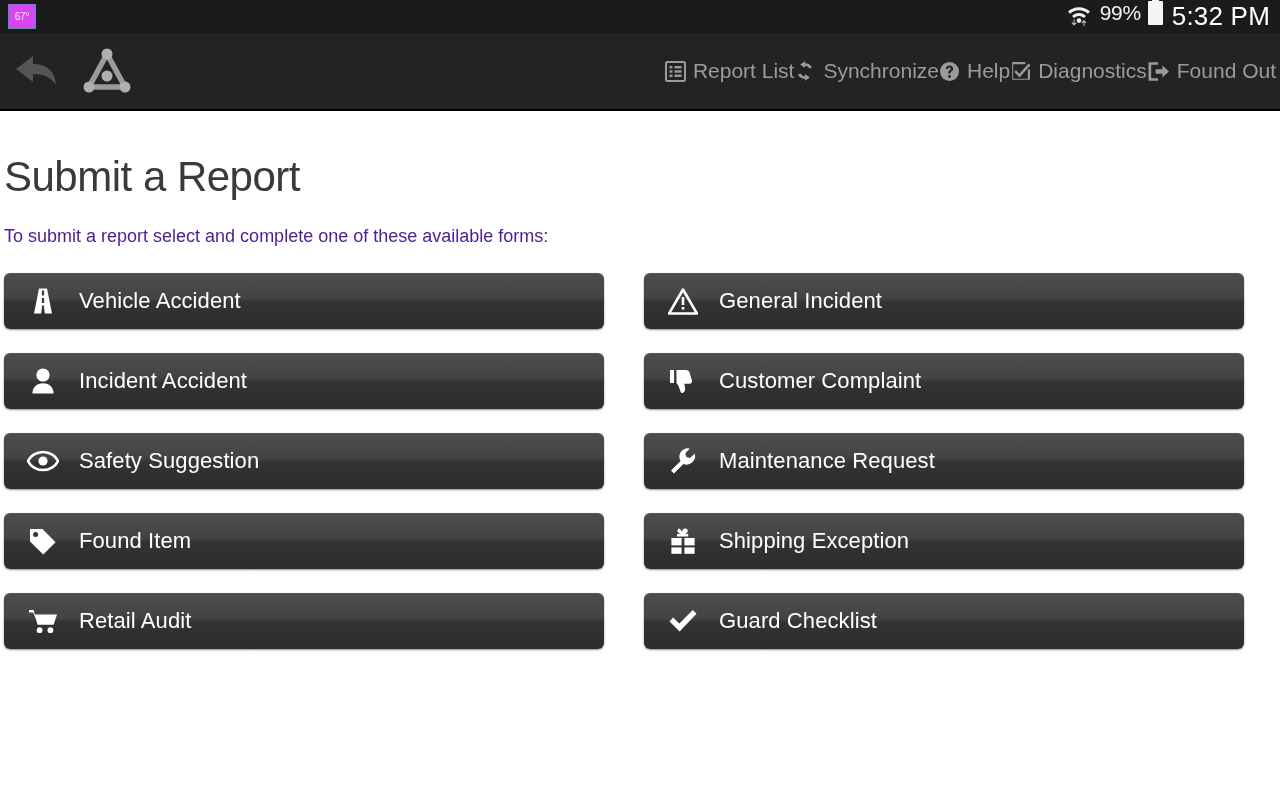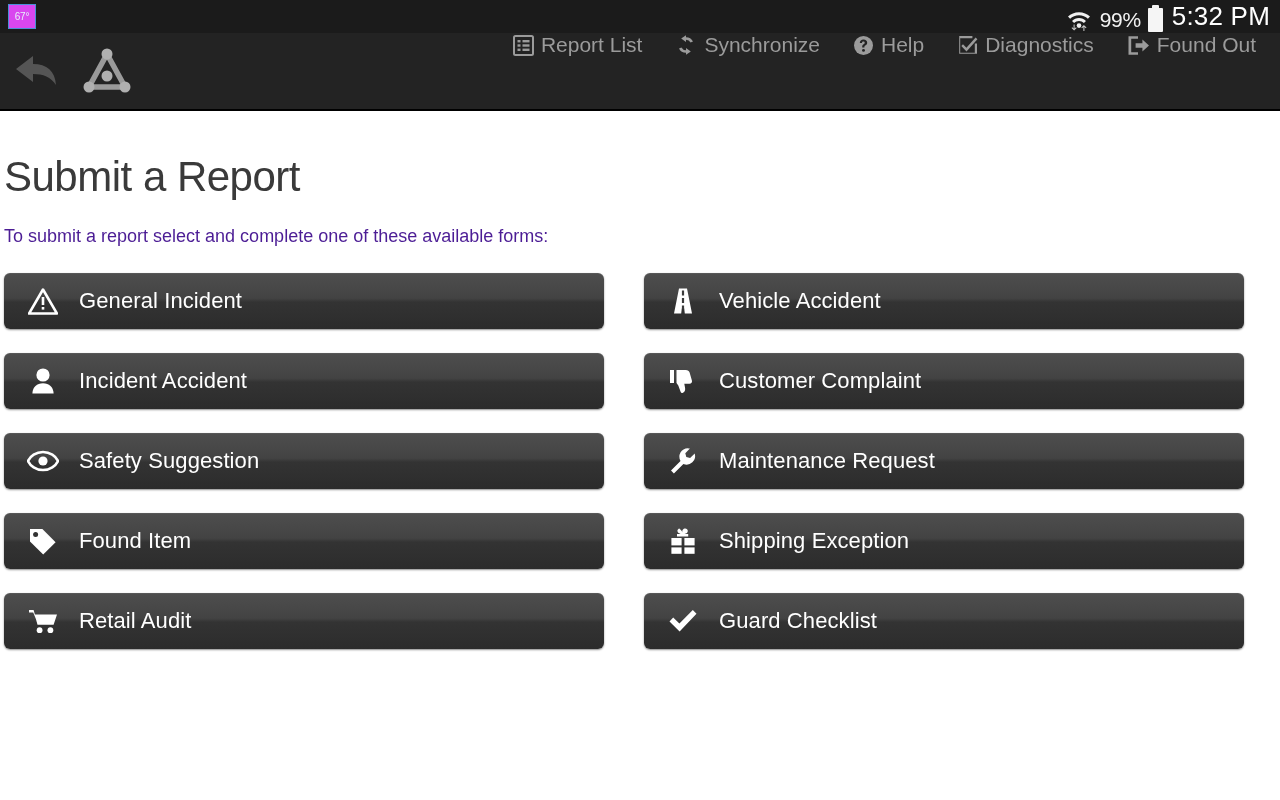--- a/index.html
+++ b/index.html
@@ -28,21 +28,21 @@
     background: #d946ef;
     border: 1px solid #4a8fd6;
     color: #e8f0fa;
     font-size: 10px;
     line-height: 23px;
     text-align: center;
     letter-spacing: -0.2px;
   }
   #status-right {
     display: flex;
-    align-items: flex-end;
+    align-items: flex-start;
     gap: 7px;
     color: #ffffff;
   }
   #battery-pct {
     font-size: 21px;
     letter-spacing: -0.3px;
     color: #f2f2f2;
   }
   #status-clock {
     font-size: 26px;
@@ -79,26 +79,25 @@
     display: flex;
     align-items: center;
     gap: 20px;
     padding-left: 14px;
   }
   #back-button { cursor: pointer; display: flex; }
   #app-logo { display: flex; }
 
   #nav-menu {
     position: absolute;
-    right: 24px;
+    right: 4px;
     top: 0;
     height: 100%;
     display: flex;
-    align-items: flex-start;
-    gap: 33px;
+    align-items: center;
   }
   .nav-item {
     display: flex;
     align-items: center;
     gap: 7px;
     color: #9b9b9b;
     font-size: 21px;
     cursor: pointer;
     white-space: nowrap;
   }
@@ -262,39 +261,39 @@
 
 <div id="content">
 
   <h1 id="page-title">Submit a Report</h1>
   <p id="page-subtitle">To submit a report select and complete one of these available forms:</p>
 
   <div id="form-grid">
 
     <button class="form-button">
       <span class="btn-ico">
-        <svg width="30" height="27" viewBox="0 0 30 27">
-          <path d="M15 1.5 29 25.5H1z" fill="none" stroke="#ffffff" stroke-width="2.6" stroke-linejoin="round"></path>
-          <rect x="13.7" y="9" width="2.6" height="8" fill="#ffffff"></rect>
-          <rect x="13.7" y="19" width="2.6" height="2.6" fill="#ffffff"></rect>
-        </svg>
-      </span>
-      <span class="btn-label">General Incident</span>
-    </button>
-
-    <button class="form-button">
-      <span class="btn-ico">
         <svg width="28" height="28" viewBox="0 0 28 28">
           <path d="M10 1.5h8l5 25h-7.2l-.6-5h-2.4l-.6 5H5z" fill="#ffffff"></path>
           <rect x="12.9" y="3.5" width="2.2" height="5" fill="#3b3b3b"></rect>
           <rect x="12.9" y="11" width="2.2" height="5" fill="#3b3b3b"></rect>
           <rect x="12.9" y="18.5" width="2.2" height="4" fill="#3b3b3b"></rect>
         </svg>
       </span>
       <span class="btn-label">Vehicle Accident</span>
+    </button>
+
+    <button class="form-button">
+      <span class="btn-ico">
+        <svg width="30" height="27" viewBox="0 0 30 27">
+          <path d="M15 1.5 29 25.5H1z" fill="none" stroke="#ffffff" stroke-width="2.6" stroke-linejoin="round"></path>
+          <rect x="13.7" y="9" width="2.6" height="8" fill="#ffffff"></rect>
+          <rect x="13.7" y="19" width="2.6" height="2.6" fill="#ffffff"></rect>
+        </svg>
+      </span>
+      <span class="btn-label">General Incident</span>
     </button>
 
     <button class="form-button">
       <span class="btn-ico">
         <svg width="26" height="28" viewBox="0 0 26 28">
           <circle cx="13" cy="8" r="6.6" fill="#ffffff"></circle>
           <path d="M13 16.3c6.2 0 10.2 3.6 10.6 10.2H2.4C2.8 19.9 6.8 16.3 13 16.3z" fill="#ffffff"></path>
         </svg>
       </span>
       <span class="btn-label">Incident Accident</span>

